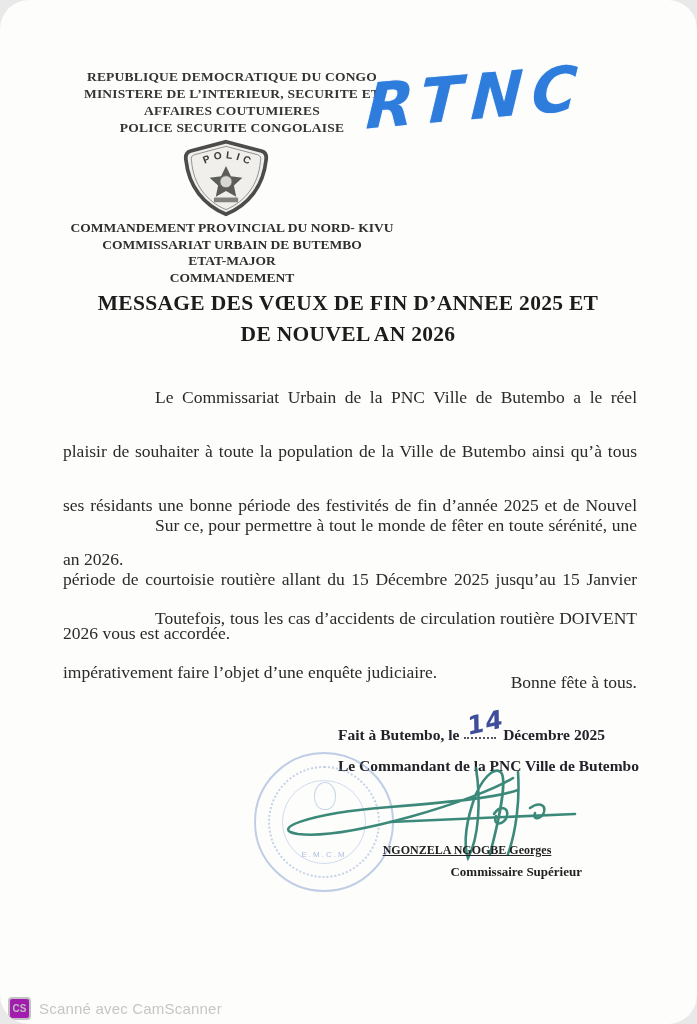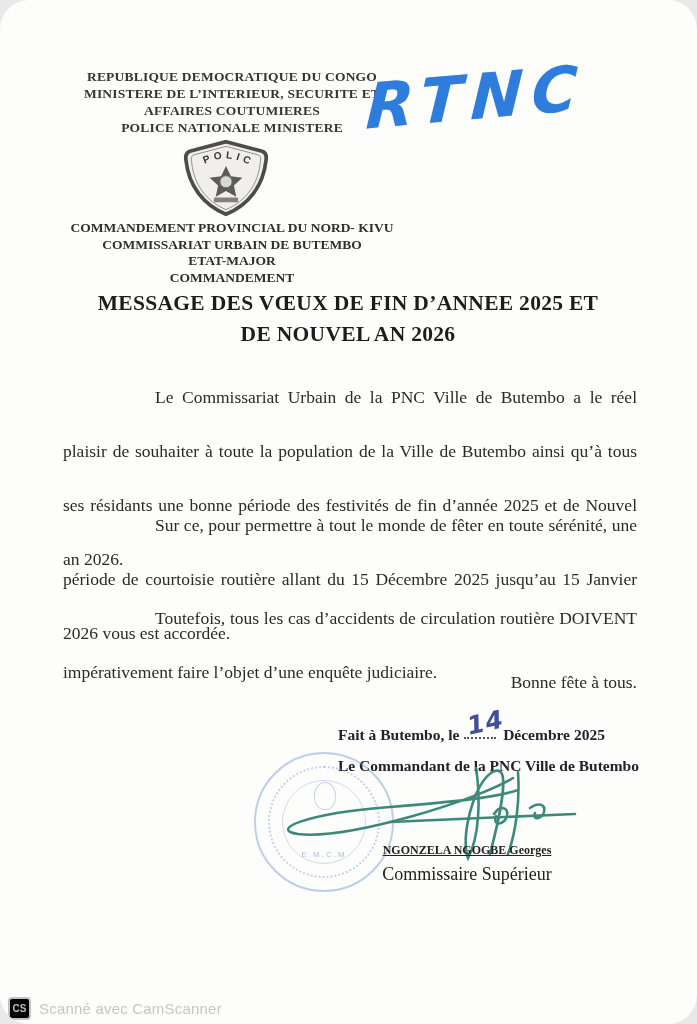--- a/index.html
+++ b/index.html
@@ -78,45 +78,45 @@
     position:absolute;left:50%;top:28px;width:20px;height:26px;margin-left:-10px;
     border:1.5px solid rgba(104,140,198,.35);border-radius:50% 50% 45% 45%;
   }
   .signature-svg{position:absolute;top:758px;left:268px;width:312px;height:110px;}
   .signatory-name{
     position:absolute;top:843px;left:352px;width:230px;text-align:center;
     font-weight:bold;font-size:12px;color:#222;text-decoration:underline;
     white-space:nowrap;
   }
   .signatory-rank{
-    position:absolute;top:864px;left:352px;width:230px;text-align:center;
-    font-weight:normal;font-size:18px;color:#222;
+    position:absolute;top:864px;left:352px;width:230px;text-align:right;
+    font-weight:bold;font-size:13px;color:#222;
   }
   
   .scan-footer{
     position:absolute;left:8px;top:997px;display:flex;align-items:center;gap:8px;
     font-family:"Liberation Sans", sans-serif;
   }
   .cs-badge{
     width:19px;height:19px;border:2px solid #c3c3c3;border-radius:4px;
     display:flex;align-items:center;justify-content:center;
-    font-size:10px;font-weight:bold;color:#bdbdbd;background:#000000;
+    font-size:10px;font-weight:bold;color:#bdbdbd;background:#a21caf;
   }
   .scan-text{font-size:15px;color:#c6c6c6;letter-spacing:.2px;}
 </style>
 </head>
 <body>
 
 <div class="page">
 
   <div class="header-block">
     <div>REPUBLIQUE DEMOCRATIQUE DU CONGO</div>
     <div>MINISTERE DE L’INTERIEUR, SECURITE ET</div>
     <div>AFFAIRES COUTUMIERES</div>
-    <div>POLICE NATIONALE MINISTERE</div>
+    <div>POLICE SECURITE CONGOLAISE</div>
   </div>
 
   <div class="rtnc">RTNC</div>
 
   <div class="logo-wrap">
     <svg viewBox="0 0 100 86" width="96" height="80">
       <defs>
         <path id="arcTop" d="M20,32 Q50,12 80,32" fill="none"></path>
       </defs>
       <path d="M50,4 L88,14 C92,15 94,18 93,24 C90,52 74,72 50,82 C26,72 10,52 7,24 C6,18 8,15 12,14 Z" fill="#f0efec" stroke="#4c4c4a" stroke-width="4"></path>

